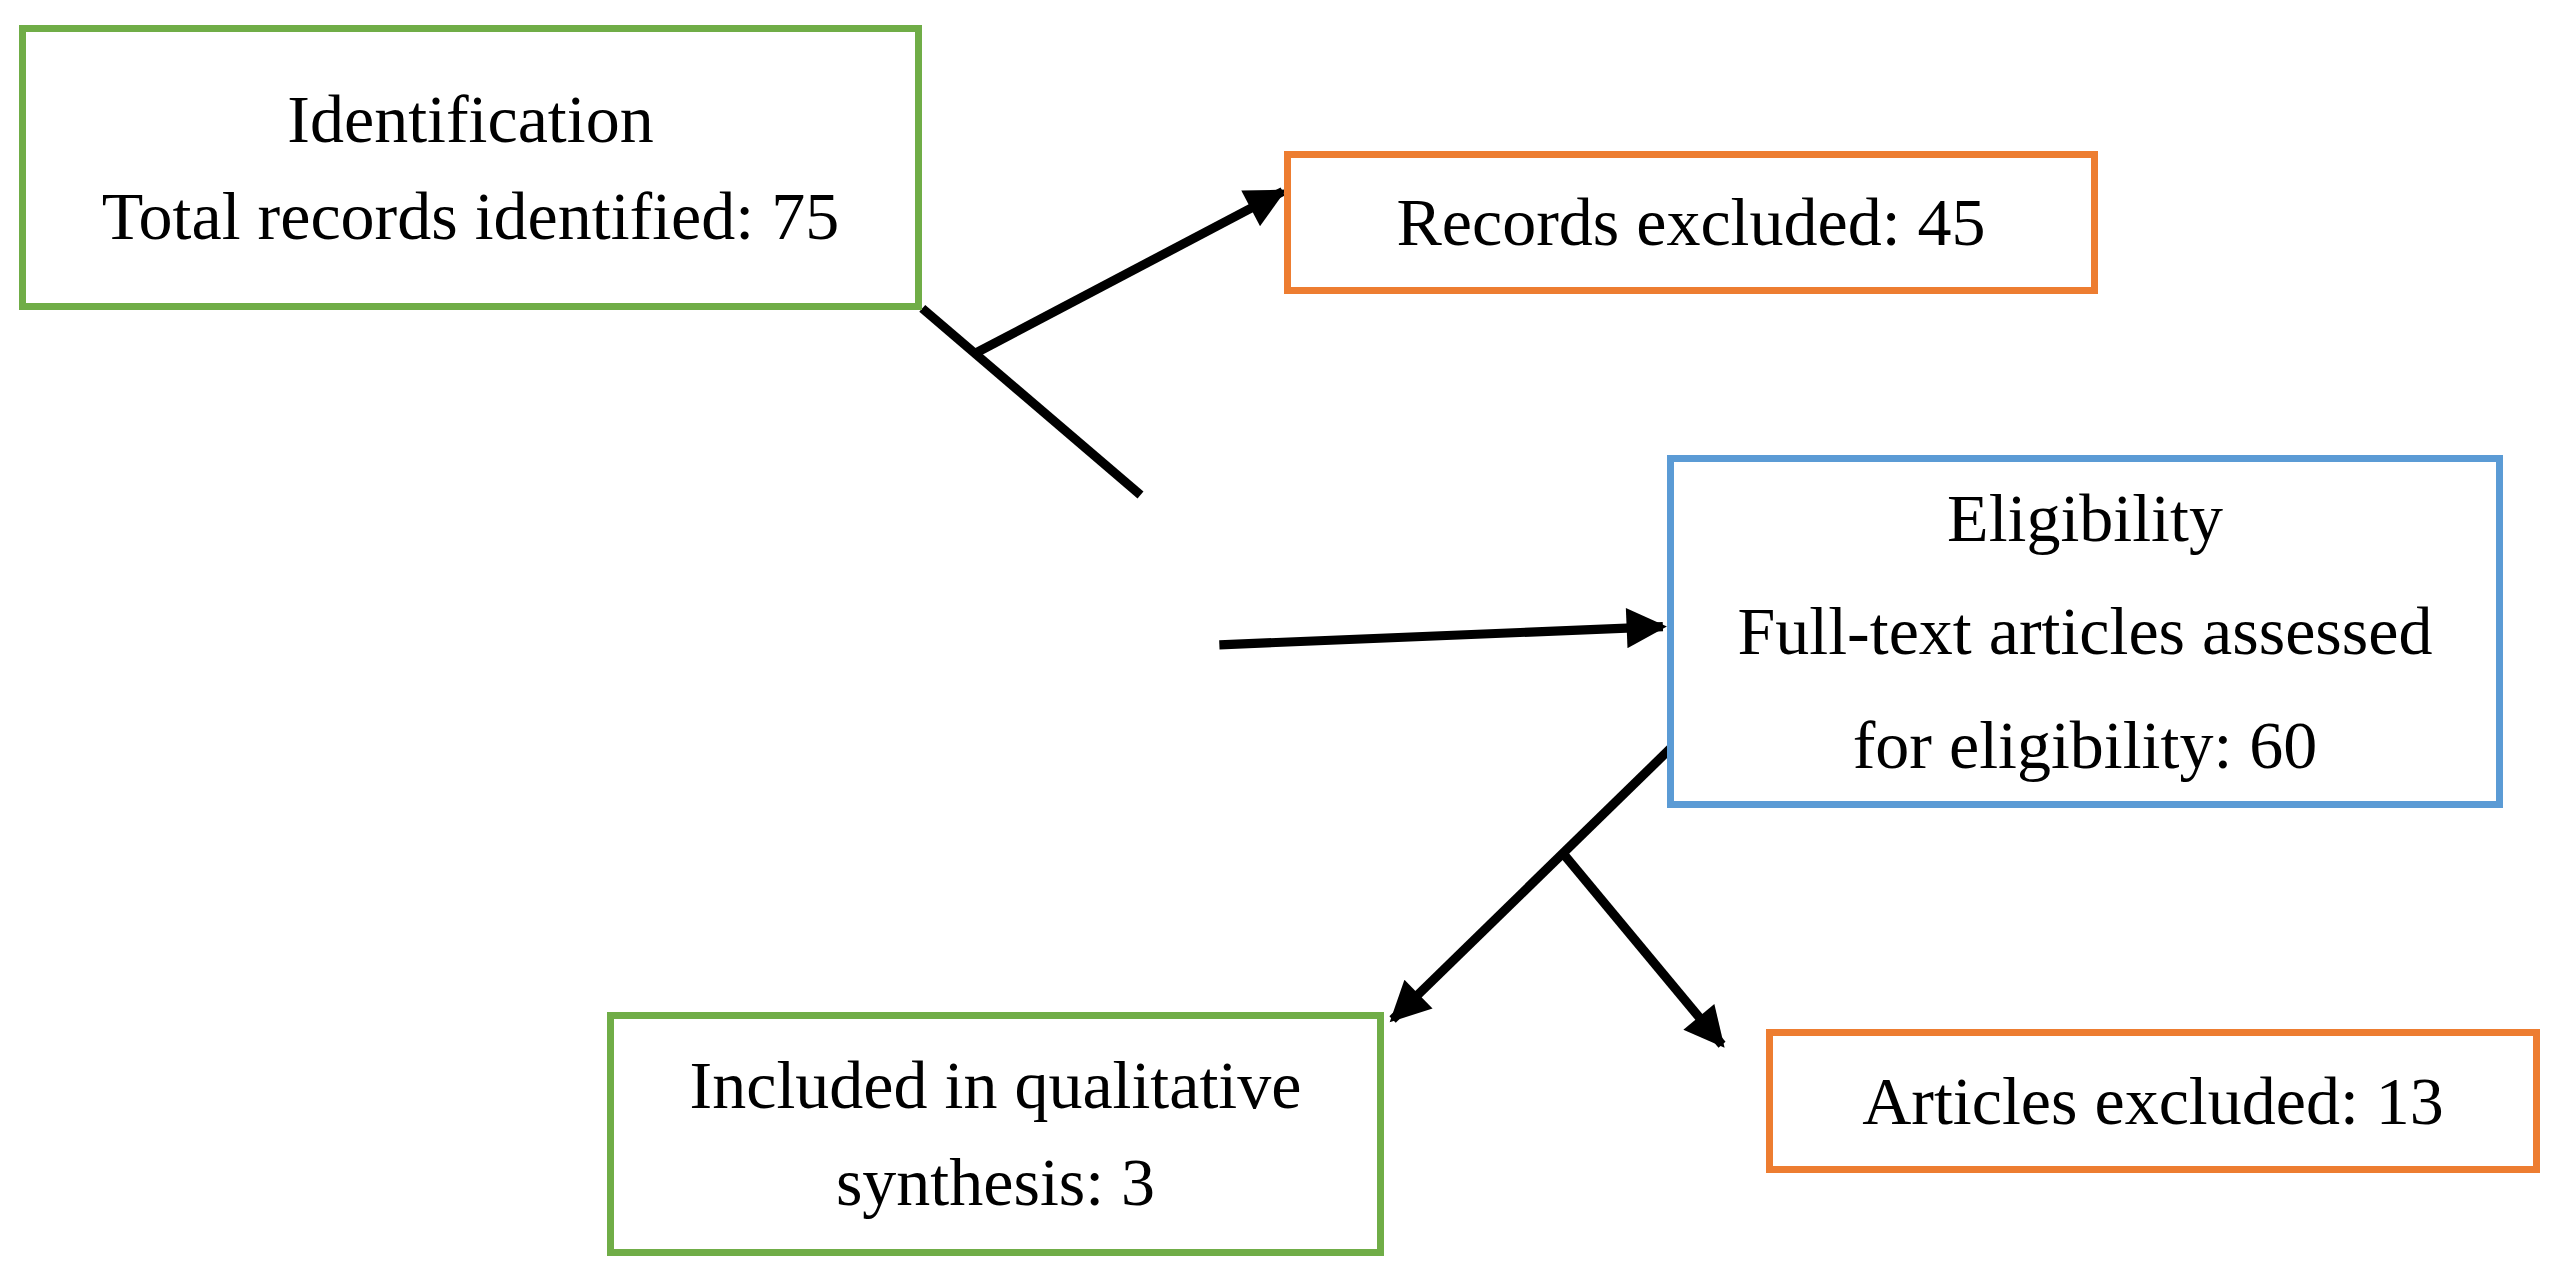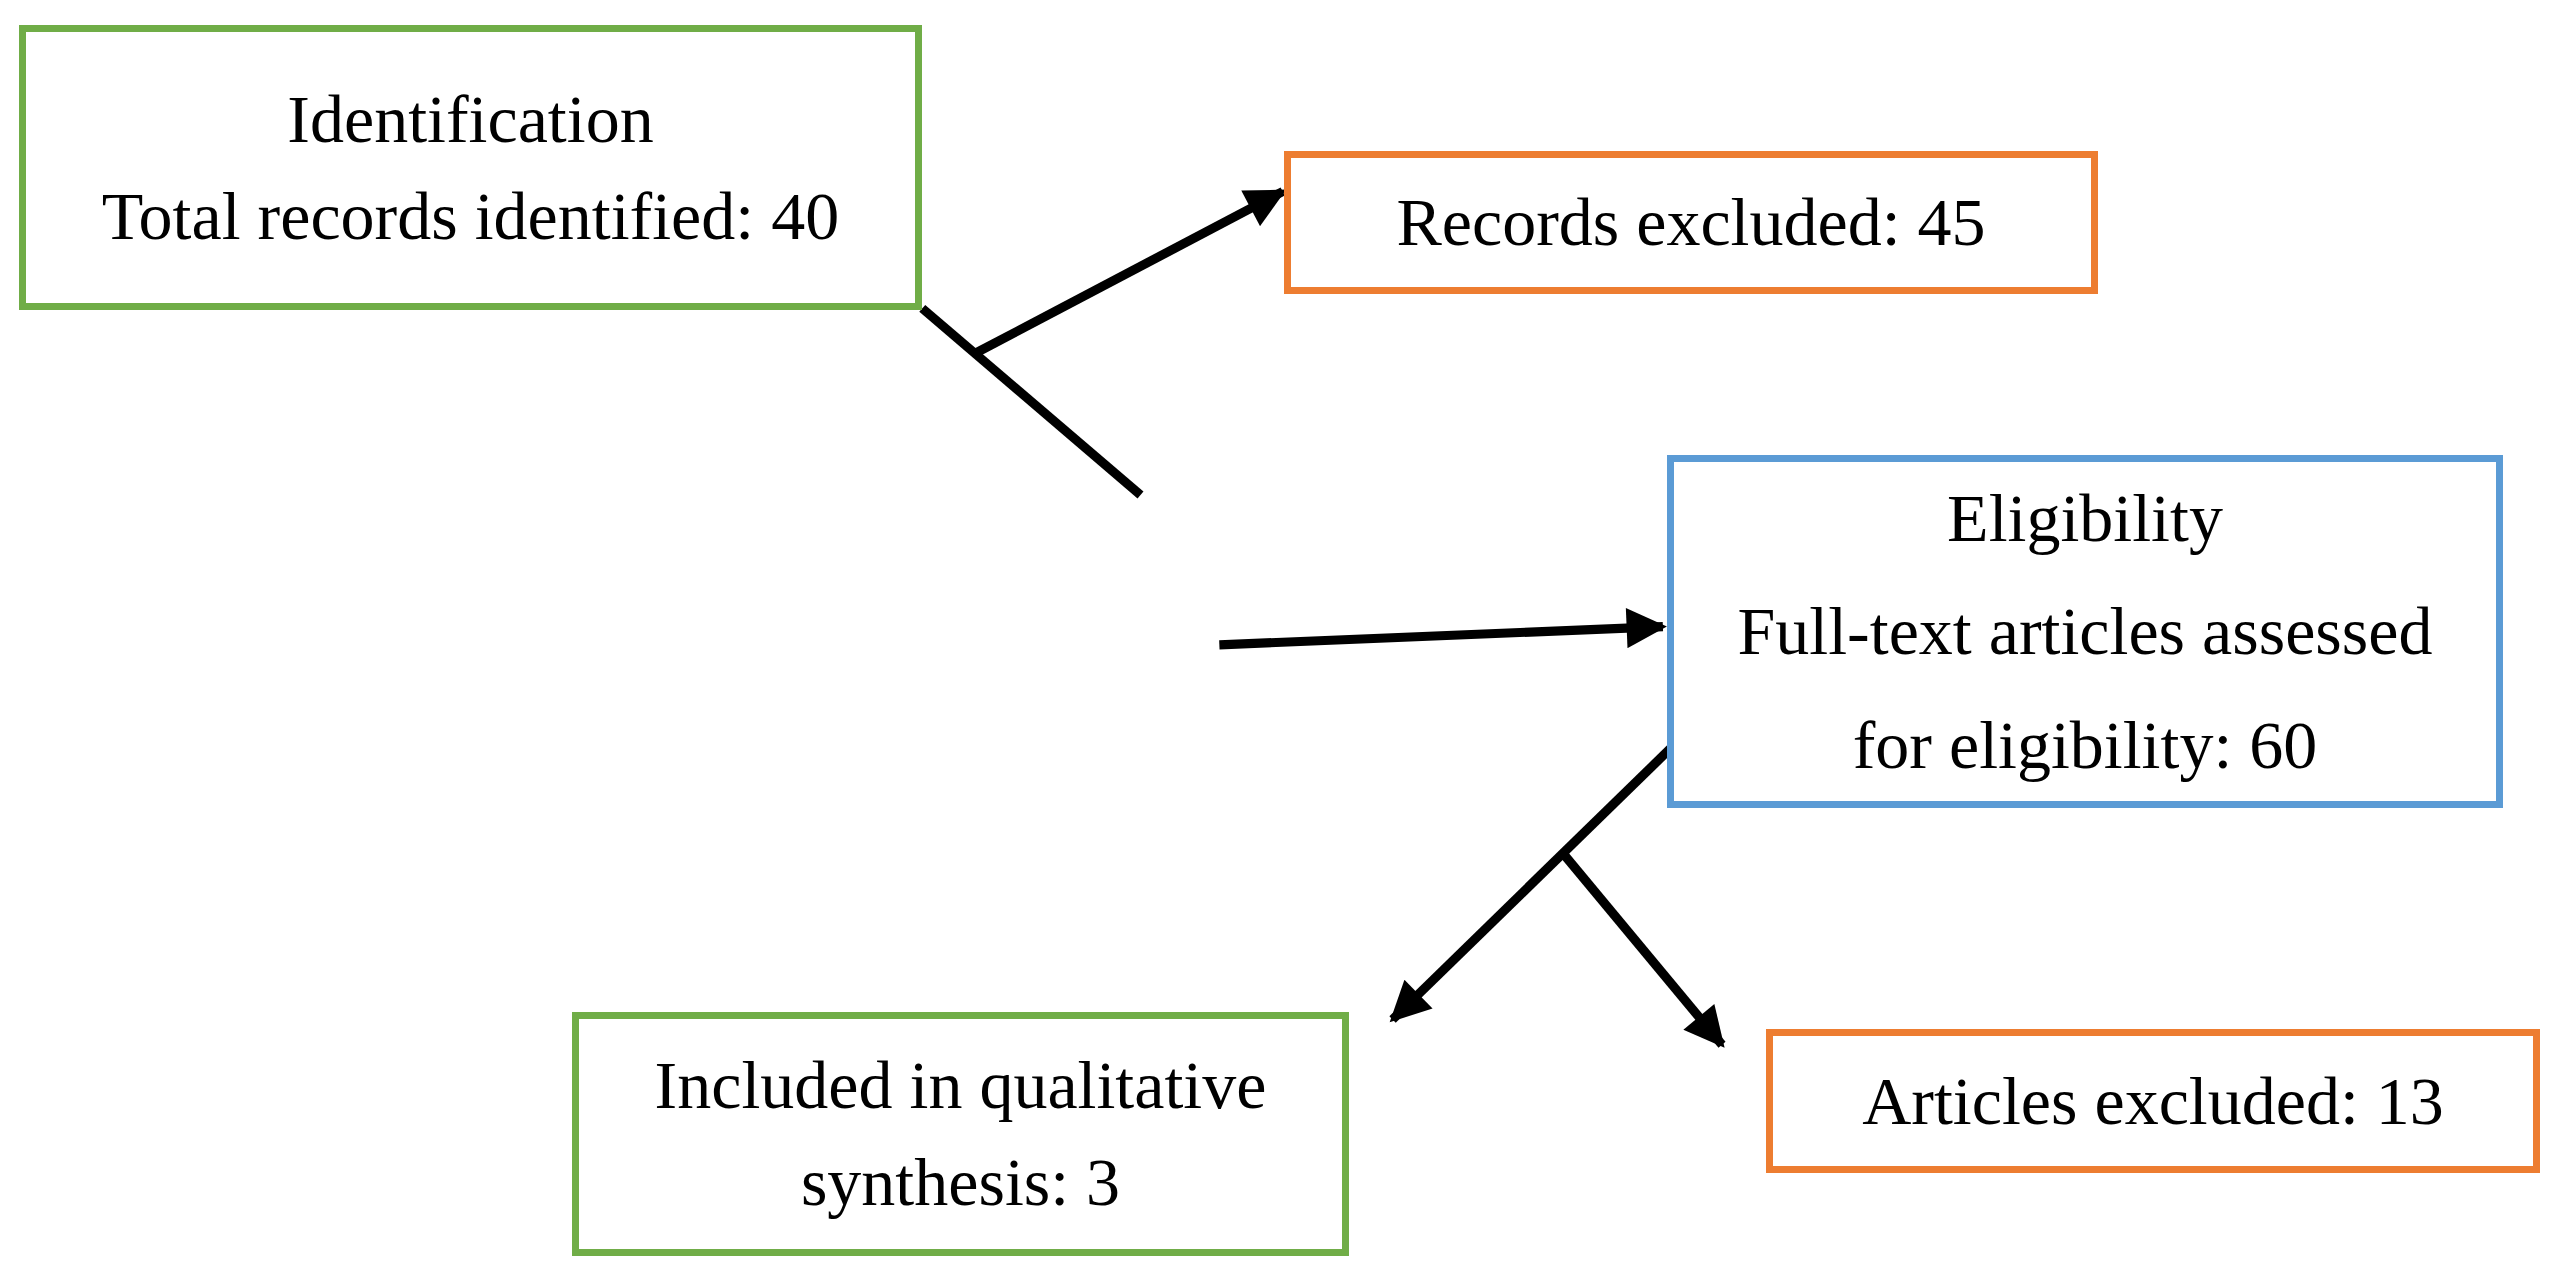--- a/index.html
+++ b/index.html
@@ -37,21 +37,21 @@
     line-height: 1.42;
     border-style: solid;
   }
   .flow-box .box-line {
     white-space: nowrap;
   }
   #box-identification   { left: 19px;   top: 25px;   width: 903px; height: 285px; border-width: 7.7px; }
   #box-records-excluded { left: 1284px; top: 151px;  width: 814px; height: 143px; border-width: 7px; }
   #box-screening        { left: 456px;  top: 493px;  width: 763px; height: 287px; border-width: 6.3px;  }
   #box-eligibility      { left: 1667px; top: 455px;  width: 836px; height: 353px; border-width: 7.7px; gap: 17px; }
-  #box-included         { left: 572px;  top: 1012px; width: 777px; height: 244px; border-width: 7.7px; }
+  #box-included         { left: 607px;  top: 1012px; width: 777px; height: 244px; border-width: 7.7px; }
   #box-articles-excluded{ left: 1724px; top: 1029px; width: 774px; height: 144px; border-width: 7px; }
   .conn {
     stroke: #000000;
     stroke-width: 13;
     fill: none;
   }
 </style>
 </head>
 <body>
 
@@ -65,21 +65,21 @@
     </defs>
     <line class="conn" x1="1310" y1="438" x2="1620" y2="703"></line>
     <line class="conn" x1="1385" y1="502" x2="1822" y2="272" marker-end="url(#arrowhead)"></line>
     <line class="conn" x1="1732" y1="916" x2="2362" y2="890" marker-end="url(#arrowhead)"></line>
     <line class="conn" x1="2378" y1="1058" x2="1978" y2="1448" marker-end="url(#arrowhead)"></line>
     <line class="conn" x1="2220" y1="1212" x2="2446" y2="1484" marker-end="url(#arrowhead)"></line>
   </svg>
 
   <div class="flow-box" id="box-identification" style="border-color: rgb(112, 173, 71);">
     <div class="box-line">Identification</div>
-    <div class="box-line">Total records identified: 40</div>
+    <div class="box-line">Total records identified: 75</div>
   </div>
 
   <div class="flow-box" id="box-records-excluded" style="border-color: rgb(237, 125, 49);">
     <div class="box-line">Records excluded: 45</div>
   </div>
 
 
   <div class="flow-box" id="box-eligibility" style="border-color: rgb(91, 155, 213);">
     <div class="box-line">Eligibility</div>
     <div class="box-line">Full-text articles assessed</div>

